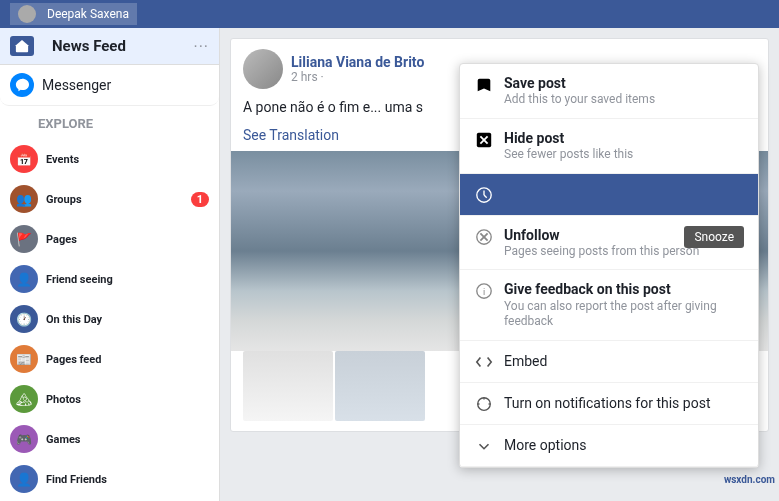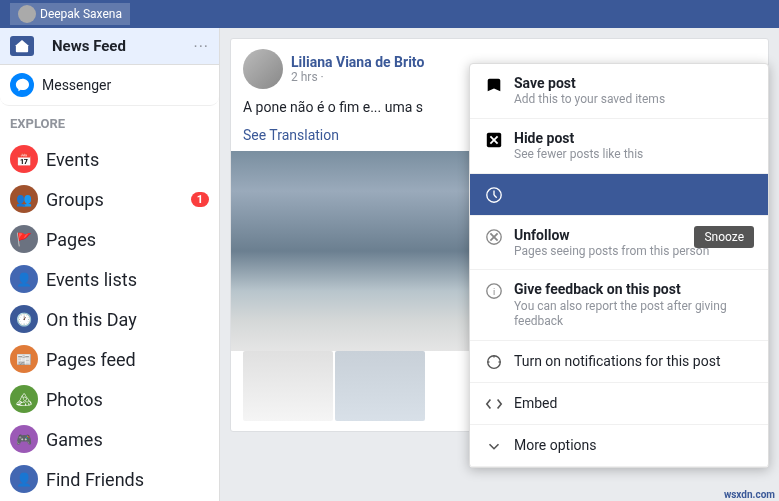--- a/index.html
+++ b/index.html
@@ -23,21 +23,21 @@
       flex-shrink: 0;
     }
     .topbar-profile {
       background: rgba(255,255,255,0.2);
       border-radius: 0;
       padding: 2px 8px;
       color: white;
       font-size: 12px;
       display: flex;
       align-items: center;
-      gap: 4px;
+      gap: 11px;
     }
     .topbar-avatar {
       width: 18px;
       height: 18px;
       border-radius: 50%;
       background: #aaa;
     }
 
     .main-layout {
       display: flex;
@@ -114,20 +114,21 @@
       height: 14px;
       fill: white;
     }
     .sidebar-messenger .m-label {
       font-size: 14px;
       color: #1d2129;
     }
 
     .explore-section {
       padding: 10px 20px 4px 10px;
+      margin-left: 28px;
     }
     .explore-title {
       font-size: 13px;
       font-weight: bold;
       color: #90949c;
       text-transform: uppercase;
       margin-bottom: 4px;
     }
 
     .sidebar-item {
@@ -142,23 +143,24 @@
       width: 28px;
       height: 28px;
       border-radius: 50%;
       display: flex;
       align-items: center;
       justify-content: center;
       flex-shrink: 0;
       font-size: 14px;
     }
     .sidebar-item .si-label {
-      font-size: 18px;
+      font-size: 11px;
       color: #1d2129;
       flex: 1;
+      font-weight: bold;
     }
     .sidebar-item .si-badge {
       background: #fa3e3e;
       color: white;
       border-radius: 10px;
       font-size: 11px;
       padding: 1px 6px;
       font-weight: bold;
     }
 
@@ -241,21 +243,21 @@
       width: 100%;
       height: 100%;
       background: 
         linear-gradient(180deg, #7a8fa0 0%, #9aaabb 20%, #6b7f90 50%, #b8c5cc 70%, #d5d8d8 85%, #e5e5e5 100%);
     }
 
     
     .dropdown-menu {
       position: absolute;
       top: 35px;
-      right: 10px;
+      right: 20px;
       width: 300px;
       background: white;
       border: 1px solid #ddd;
       border-radius: 4px;
       box-shadow: 0 2px 12px rgba(0,0,0,0.25);
       z-index: 100;
     }
 
     .dropdown-item {
       display: flex;
@@ -353,21 +355,21 @@
     }
     .thumb-1 {
       background: linear-gradient(180deg, #e0e0e0 0%, #f5f5f5 100%);
     }
     .thumb-2 {
       background: linear-gradient(180deg, #c8d0d8 0%, #d8e0e8 100%);
     }
 
     .wsxdn-watermark {
       position: absolute;
-      bottom: 1px;
+      bottom: 16px;
       right: 4px;
       font-size: 10px;
       color: #3b5998;
       font-weight: bold;
     }
   </style>
 </head>
 <body>
 
 <div class="topbar">
@@ -416,21 +418,21 @@
       <span class="si-badge">1</span>
     </div>
 
     <div class="sidebar-item">
       <div class="si-icon" style="background:#6b7280; color:white; font-size:13px;">🚩</div>
       <span class="si-label">Pages</span>
     </div>
 
     <div class="sidebar-item">
       <div class="si-icon" style="background:#4267b2; color:white; font-size:13px;">👤</div>
-      <span class="si-label">Events lists</span>
+      <span class="si-label">Friend seeing</span>
     </div>
 
     <div class="sidebar-item">
       <div class="si-icon" style="background:#3b5998; color:white; font-size:13px;">🕐</div>
       <span class="si-label">On this Day</span>
     </div>
 
     <div class="sidebar-item">
       <div class="si-icon" style="background:#e07b39; color:white; font-size:13px;">📰</div>
       <span class="si-label">Pages feed</span>
@@ -542,47 +544,47 @@
         <div class="di-icon">
           <svg viewBox="0 0 20 20" fill="currentColor" width="18" height="18">
             <circle cx="10" cy="10" r="8" stroke="#888" stroke-width="1.5" fill="none"></circle>
             <text x="9" y="14" font-size="10" fill="#888">i</text>
           </svg>
         </div>
         <div class="di-text">
           <div class="di-title">Give feedback on this post</div>
           <div class="di-subtitle">You can also report the post after giving feedback</div>
         </div>
+      </div>
+
+      <div class="dropdown-simple-item">
+        <div class="di-icon">
+          <svg viewBox="0 0 20 20" fill="none" stroke="#555" stroke-width="1.8" width="18" height="18">
+            <polyline points="6,5 2,10 6,15"></polyline>
+            <polyline points="14,5 18,10 14,15"></polyline>
+          </svg>
+        </div>
+        <span>Embed</span>
       </div>
 
       <div class="dropdown-simple-item">
         <div class="di-icon">
           <svg viewBox="0 0 20 20" fill="none" stroke="#555" stroke-width="1.5" width="18" height="18">
             <circle cx="10" cy="10" r="7"></circle>
             <line x1="10" y1="3" x2="10" y2="5"></line>
             <line x1="3" y1="10" x2="5" y2="10"></line>
             <line x1="15" y1="10" x2="17" y2="10"></line>
           </svg>
         </div>
         <span>Turn on notifications for this post</span>
       </div>
 
       <div class="dropdown-simple-item">
         <div class="di-icon">
           <svg viewBox="0 0 20 20" fill="none" stroke="#555" stroke-width="1.8" width="18" height="18">
-            <polyline points="6,5 2,10 6,15"></polyline>
-            <polyline points="14,5 18,10 14,15"></polyline>
-          </svg>
-        </div>
-        <span>Embed</span>
-      </div>
-
-      <div class="dropdown-simple-item">
-        <div class="di-icon">
-          <svg viewBox="0 0 20 20" fill="none" stroke="#555" stroke-width="1.8" width="18" height="18">
             <polyline points="5,8 10,13 15,8"></polyline>
           </svg>
         </div>
         <span>More options</span>
       </div>
 
     </div>
 
     <div class="wsxdn-watermark">wsxdn.com</div>
   </div>

